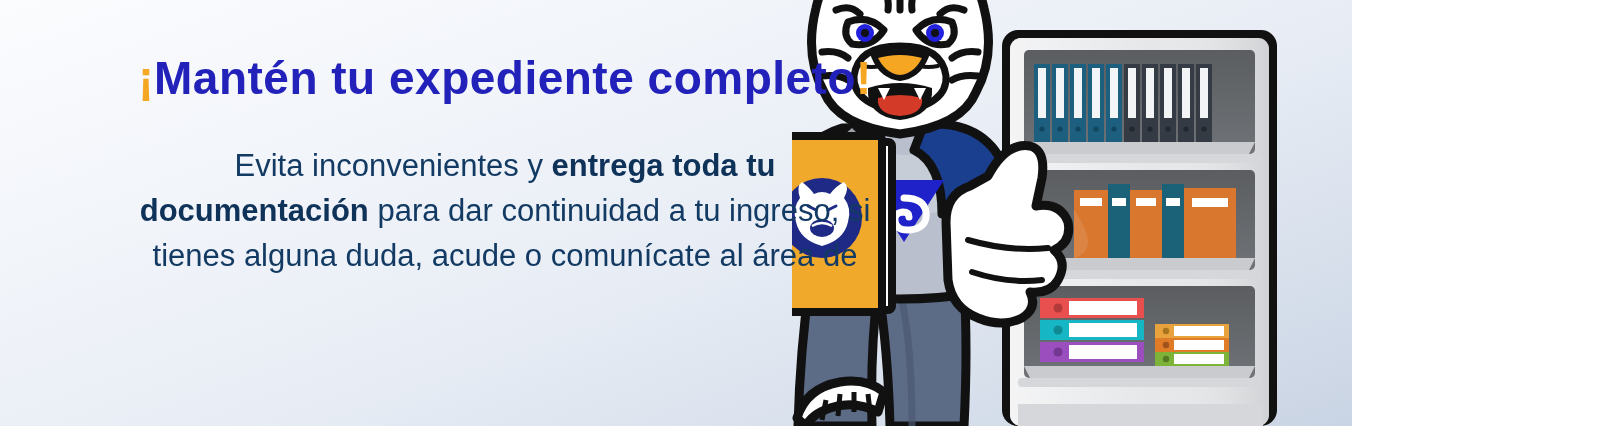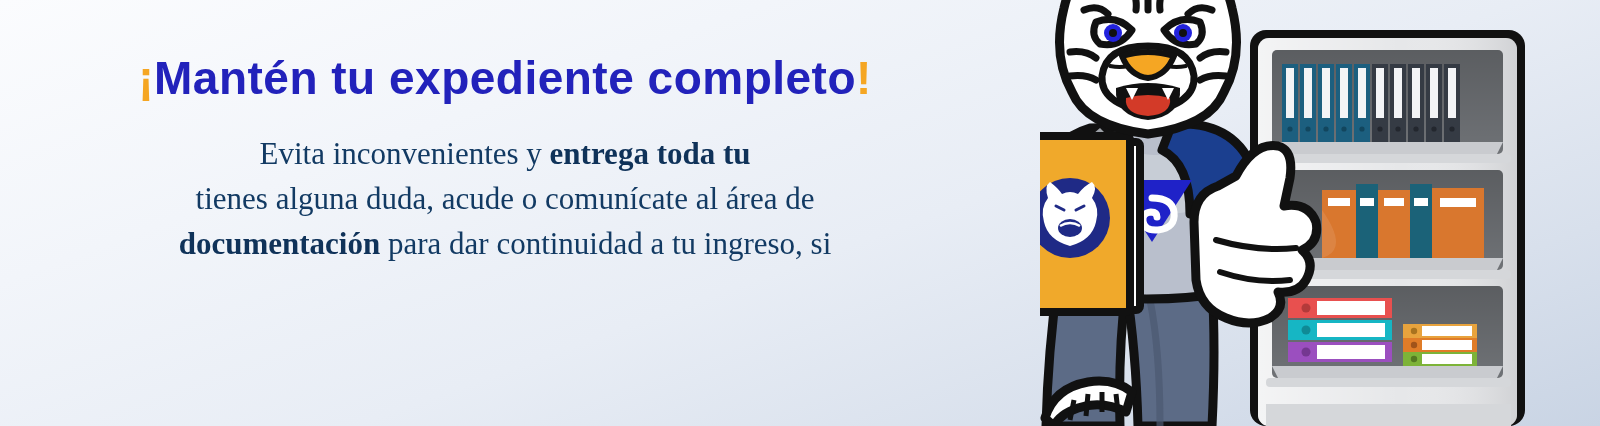--- a/index.html
+++ b/index.html
@@ -6,21 +6,21 @@
     margin: 0;
     padding: 0;
     background: #ffffff;
   }
   body {
     font-family: "Liberation Sans", sans-serif;
   }
 
   .banner {
     position: relative;
-    width: 1600px;
+    width: 1352px;
     height: 426px;
     overflow: hidden;
     background: linear-gradient(160deg, #fbfcfe 0%, #f2f5fa 28%, #e8edf5 55%, #d8e0ec 80%, #c9d4e4 100%);
   }
 
   
   .text-block {
     position: absolute;
     left: 0;
     top: 52px;
@@ -37,27 +37,26 @@
     line-height: 1.15;
     color: #2222bb;
     white-space: nowrap;
   }
   .headline .mark {
     color: #f5a623;
     font-weight: 700;
   }
 
   .body-copy {
-    margin: 26px auto 0;
+    margin: 38px auto 0;
     width: 900px;
     font-size: 31px;
     line-height: 1.46;
     color: #123a63;
     font-weight: 400;
-    font-family: Liberation Serif, serif;
   }
   .body-copy b {
     font-weight: 700;
     color: #0f3259;
   }
   .body-line {
     display: block;
   }
 
   
@@ -79,22 +78,22 @@
 <body>
 
 <div class="banner">
 
   <div class="text-block">
 
     <h1 class="headline"><span class="mark">¡</span><span>Mantén tu expediente completo</span><span class="mark">!</span></h1>
 
     <p class="body-copy">
       <span class="body-line"><span>Evita inconvenientes y </span><b>entrega toda tu</b></span>
+      <span class="body-line"><b>documentación</b><span> para dar continuidad a tu ingreso, si</span></span>
       <span class="body-line">tienes alguna duda, acude o comunícate al área de</span>
-      <span class="body-line"><b>documentación</b><span> para dar continuidad a tu ingreso, si</span></span>
     </p>
   </div>
 
   <div class="art">
     <svg viewBox="0 0 560 426" xmlns="http://www.w3.org/2000/svg">
 
       <g>
 
         <rect x="210" y="30" width="275" height="396" rx="16" fill="#111111"></rect>
         <rect x="218" y="38" width="259" height="388" rx="11" fill="#e6e7e9"></rect>

